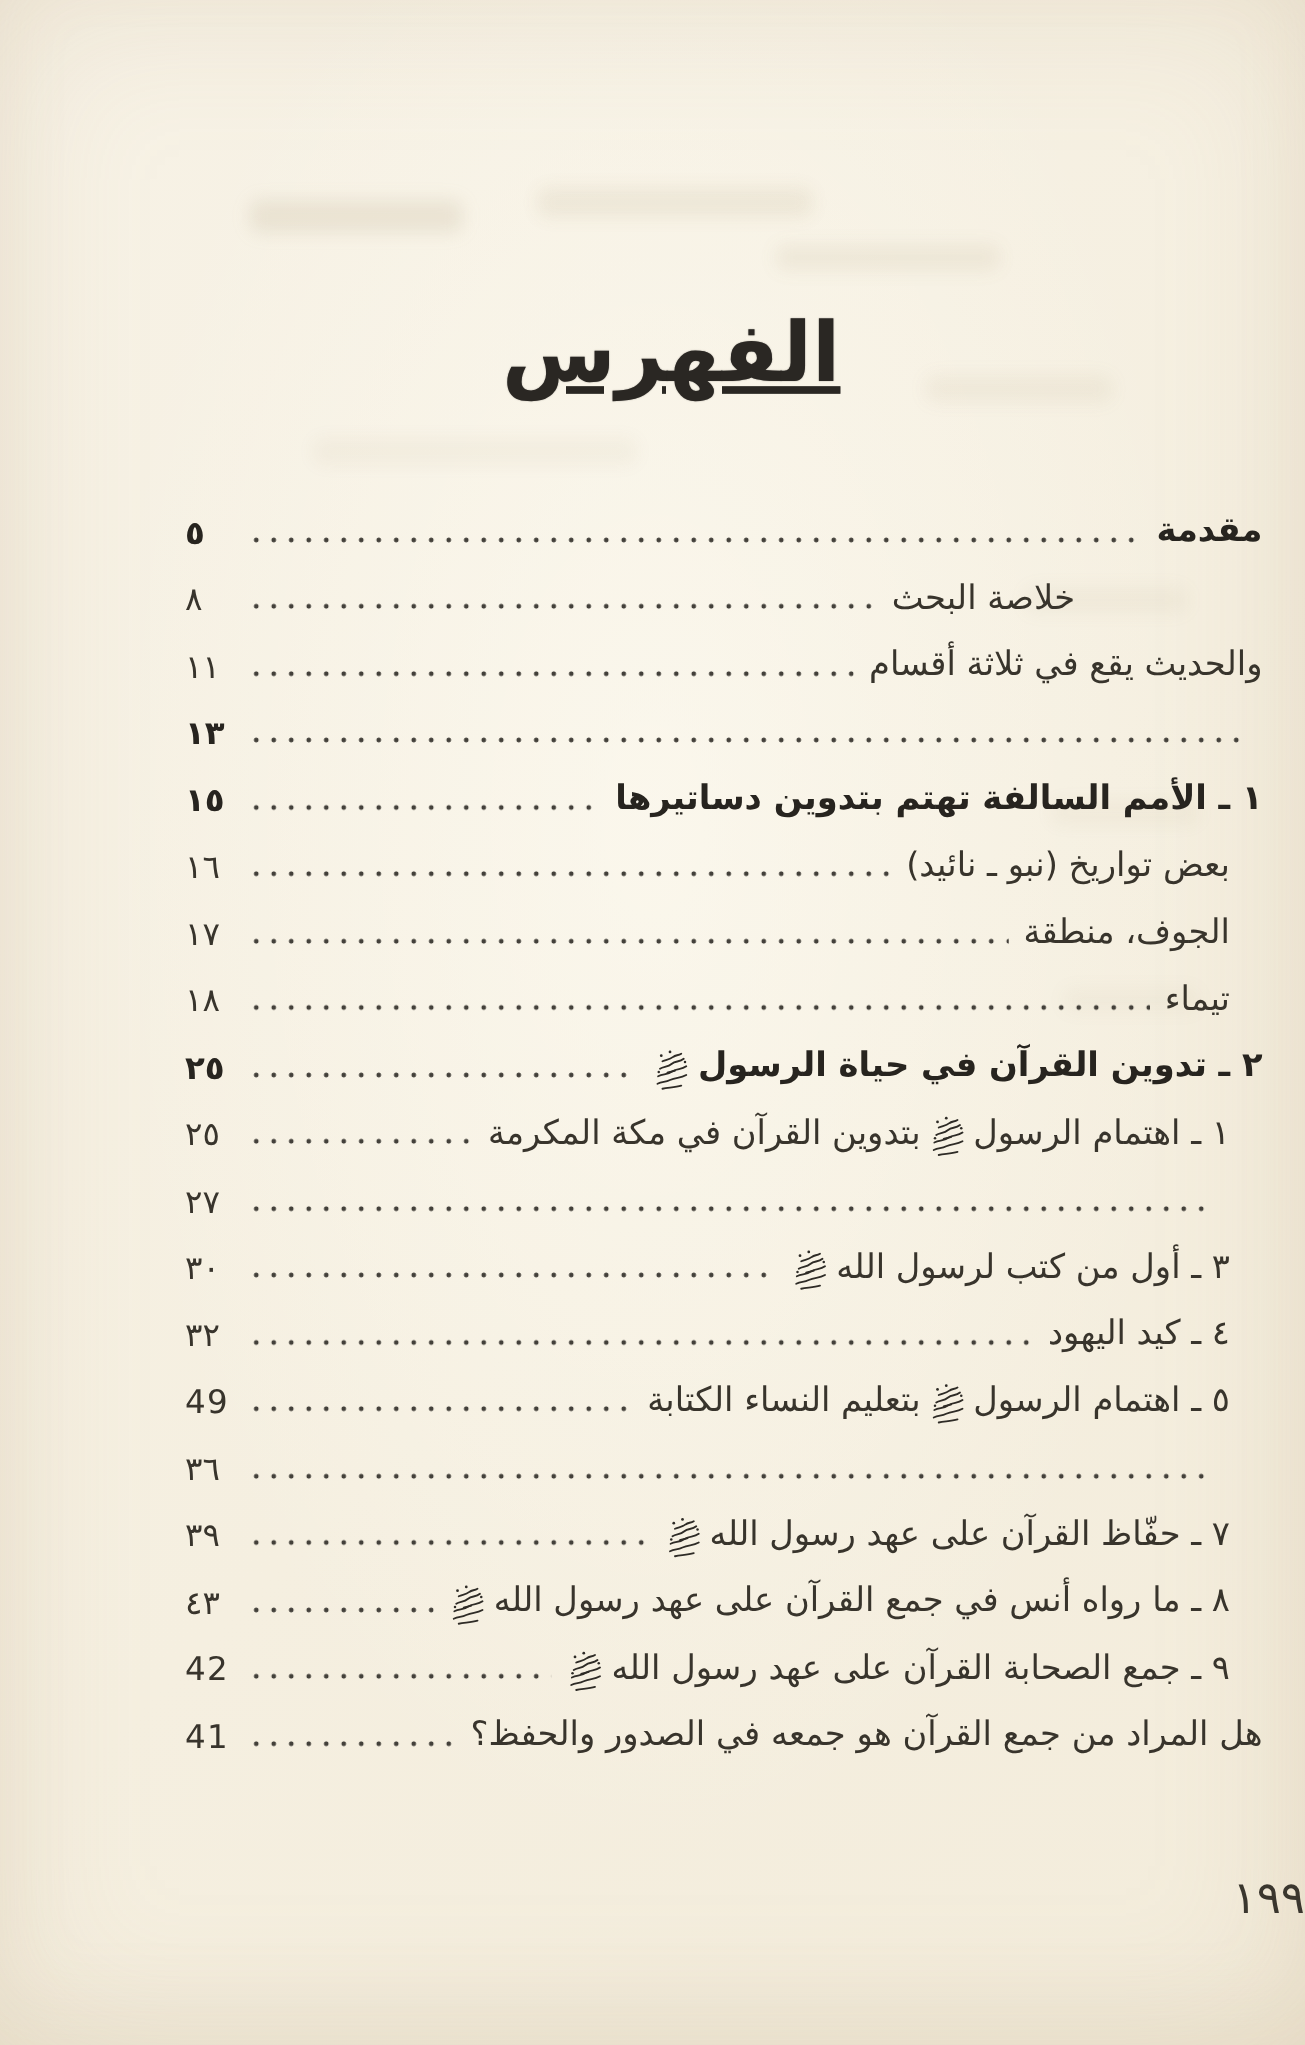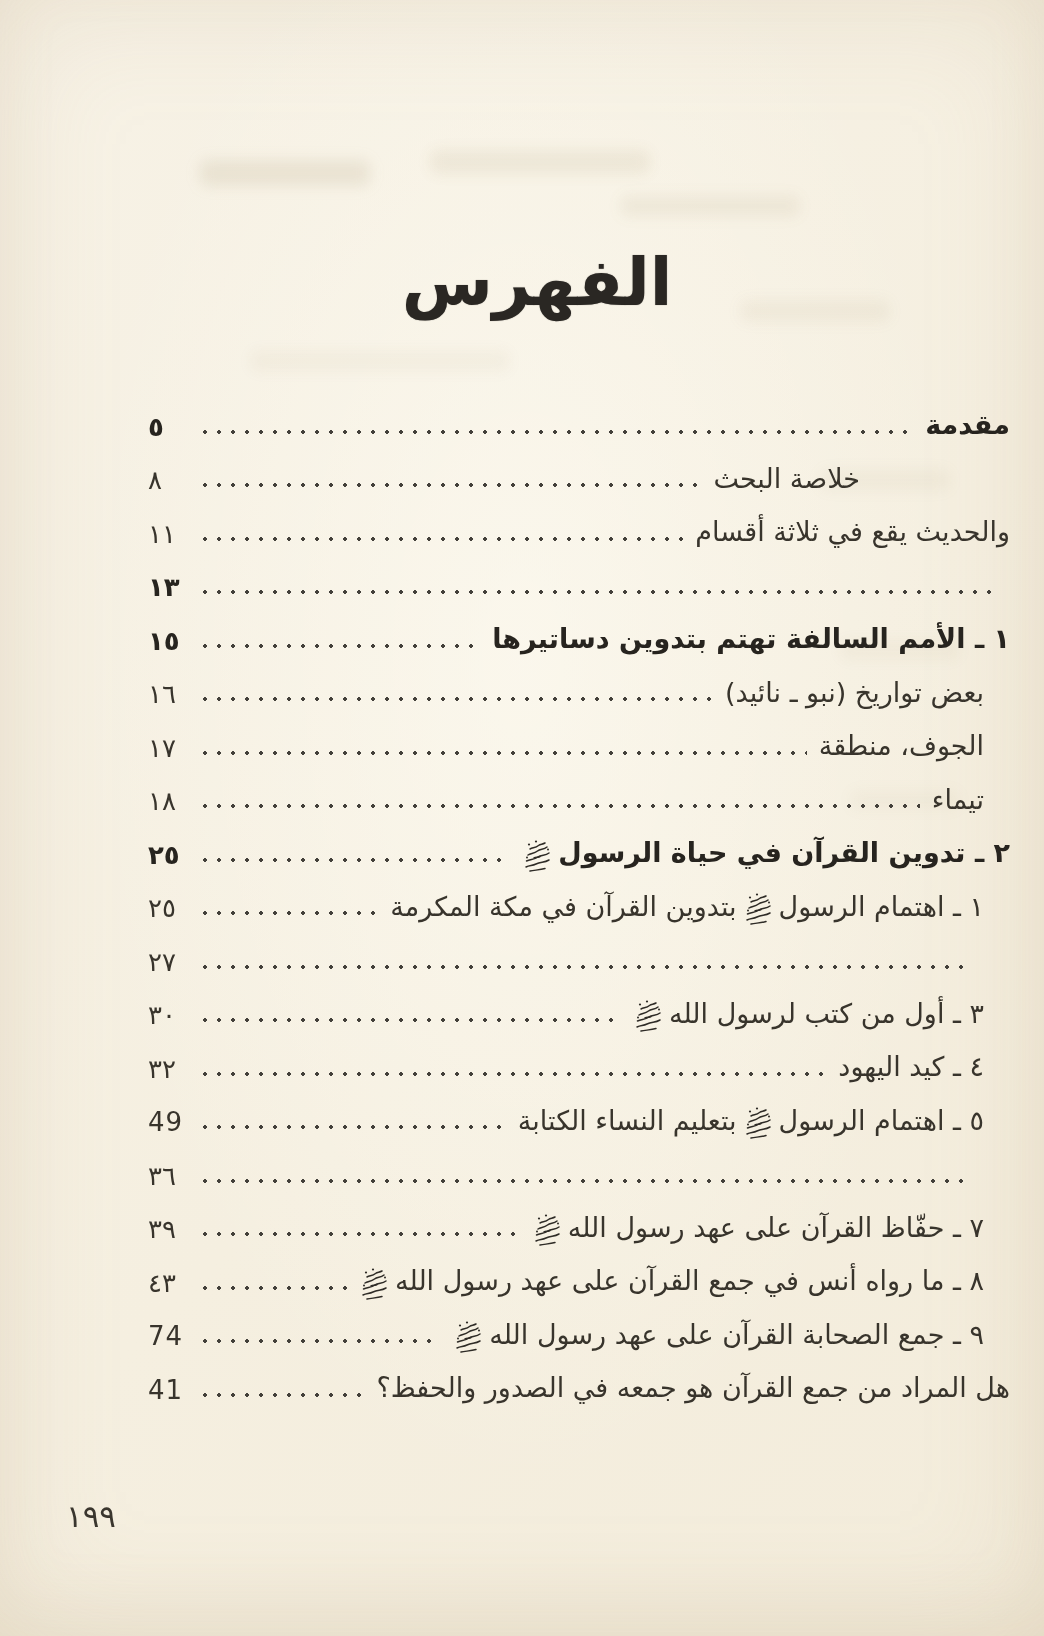--- a/index.html
+++ b/index.html
@@ -18,20 +18,21 @@
   }
   
   .ghost{position:absolute;background:rgba(170,150,115,.16);filter:blur(7px);border-radius:8px;}
 
   .title{
     position:absolute;top:244px;left:30px;right:0;
     text-align:center;
     font-size:66px;font-weight:700;letter-spacing:1px;
     color:#2a2723;
     text-shadow:0 0 1px rgba(42,39,35,.55);
+    text-decoration:underline;
   }
 
   .toc{
     position:absolute;top:398px;right:34px;left:148px;
     direction:rtl;
   }
   .row{
     display:flex;align-items:center;
     height:53.5px;
     font-size:27px;line-height:1;
@@ -48,21 +49,21 @@
   }
   .pageno{
     min-width:36px;text-align:left;
     font-size:26px;letter-spacing:1px;flex:0 0 auto;
     transform:translateY(2px);
   }
   .saw{display:inline-flex;transform:translateY(3px);flex:0 0 auto;}
 
   .folio{
     position:absolute;top:1498px;left:66px;right:0;
-    text-align:left;font-size:31px;letter-spacing:3px;color:#3a362e;
+    text-align:right;font-size:36px;letter-spacing:3px;color:#3a362e;
   }
 </style>
 </head>
 <body>
 
 <div class="paper"></div>
 
 <div>
   <div class="ghost" style="left:200px;top:160px;width:170px;height:26px;"></div>
   <div class="ghost" style="left:430px;top:150px;width:220px;height:24px;opacity:.8;"></div>
@@ -288,21 +289,21 @@
       <g fill="#2e2b26">
         <circle cx="7" cy="6.5" r="1.1"></circle>
         <circle cx="14" cy="3.5" r="1.1"></circle>
         <circle cx="26" cy="11.5" r="1.0"></circle>
         <circle cx="5" cy="19.5" r="1.0"></circle>
       </g>
     </svg>
   </span>
 </span>
       <span class="leader"></span>
-      <span class="pageno">74</span>
+      <span class="pageno">42</span>
     </div>
     <div class="row">
       <span class="label">هل المراد من جمع القرآن هو جمعه في الصدور والحفظ؟</span>
       <span class="leader"></span>
       <span class="pageno">41</span>
     </div>
   </div>
 
 <div class="folio">١٩٩</div>
 

